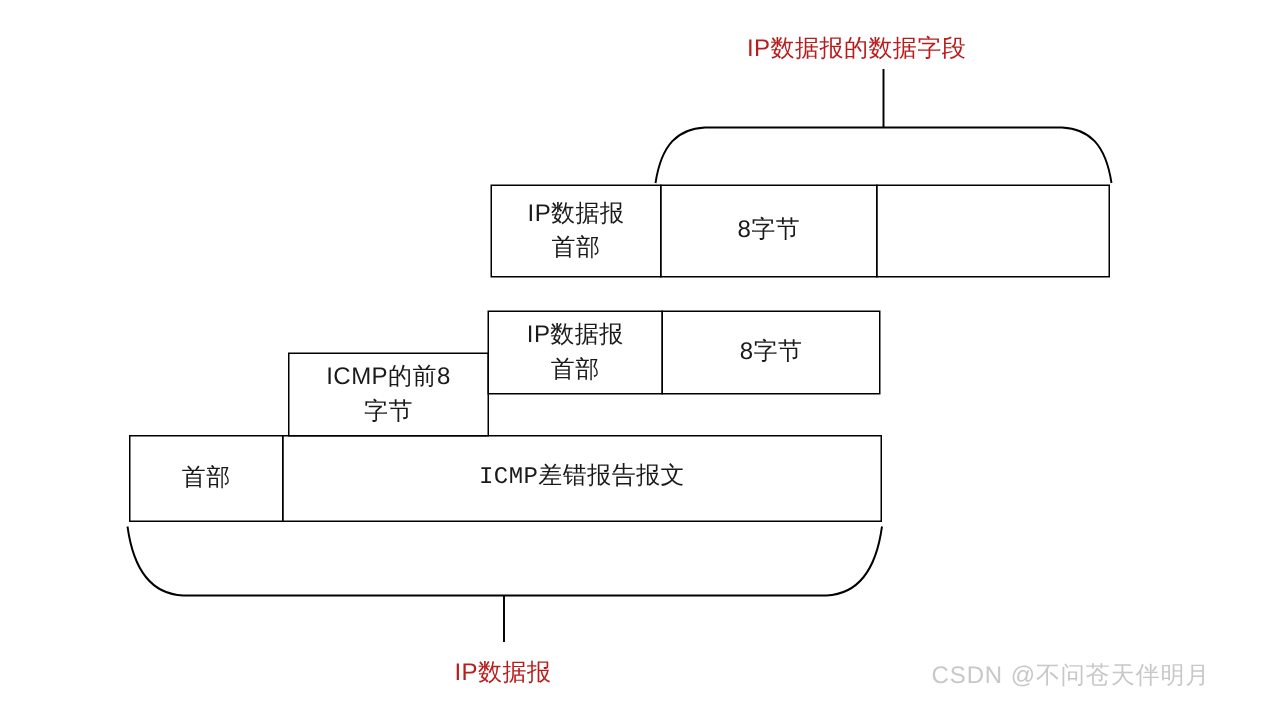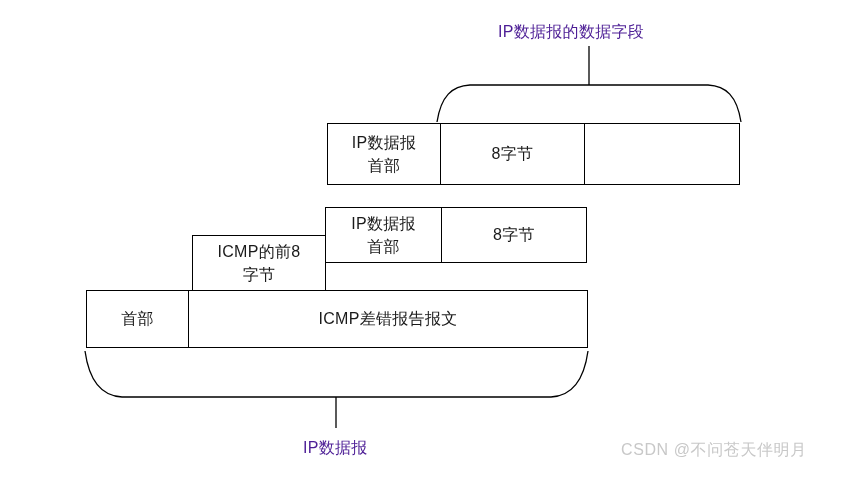--- a/index.html
+++ b/index.html
@@ -35,21 +35,21 @@
     font-size: 16px;
     line-height: 1.45;
     letter-spacing: 0.3px;
     white-space: pre-line;
   }
   .label {
     position: absolute;
     font-size: 16px;
     letter-spacing: 0.3px;
     white-space: nowrap;
-    color: #4c1d95;
+    color: #b91c1c;
     text-align: center;
   }
   .watermark {
     position: absolute;
     font-size: 16px;
     color: #c8c8c8;
     letter-spacing: 0.6px;
     white-space: nowrap;
   }
 
@@ -61,21 +61,21 @@
 
   
   .r2 { top: 207px; height: 56px; }
   .r2a { left: 192px; width: 134px; margin-top: 28px; }
   .r2b { left: 325px; width: 117px; }
   .r2c { left: 441px; width: 146px; }
 
   
   .r3 { top: 290px; height: 58px; }
   .r3a { left: 86px; width: 103px; }
-  .r3b { left: 188px; width: 400px; }
+  .r3b { left: 188px; width: 400px; font-family: Liberation Mono, monospace; }
 </style>
 </head>
 <body>
 
 <div id="canvas">
 
   <svg class="svg-layer" viewBox="0 0 843 478">
 
     <g fill="none" stroke="#000000" stroke-width="1.3">
       <path d="M 437 122 C 441 96, 452 86, 470 85 L 708 85 C 726 86, 737 96, 741 122"></path>

